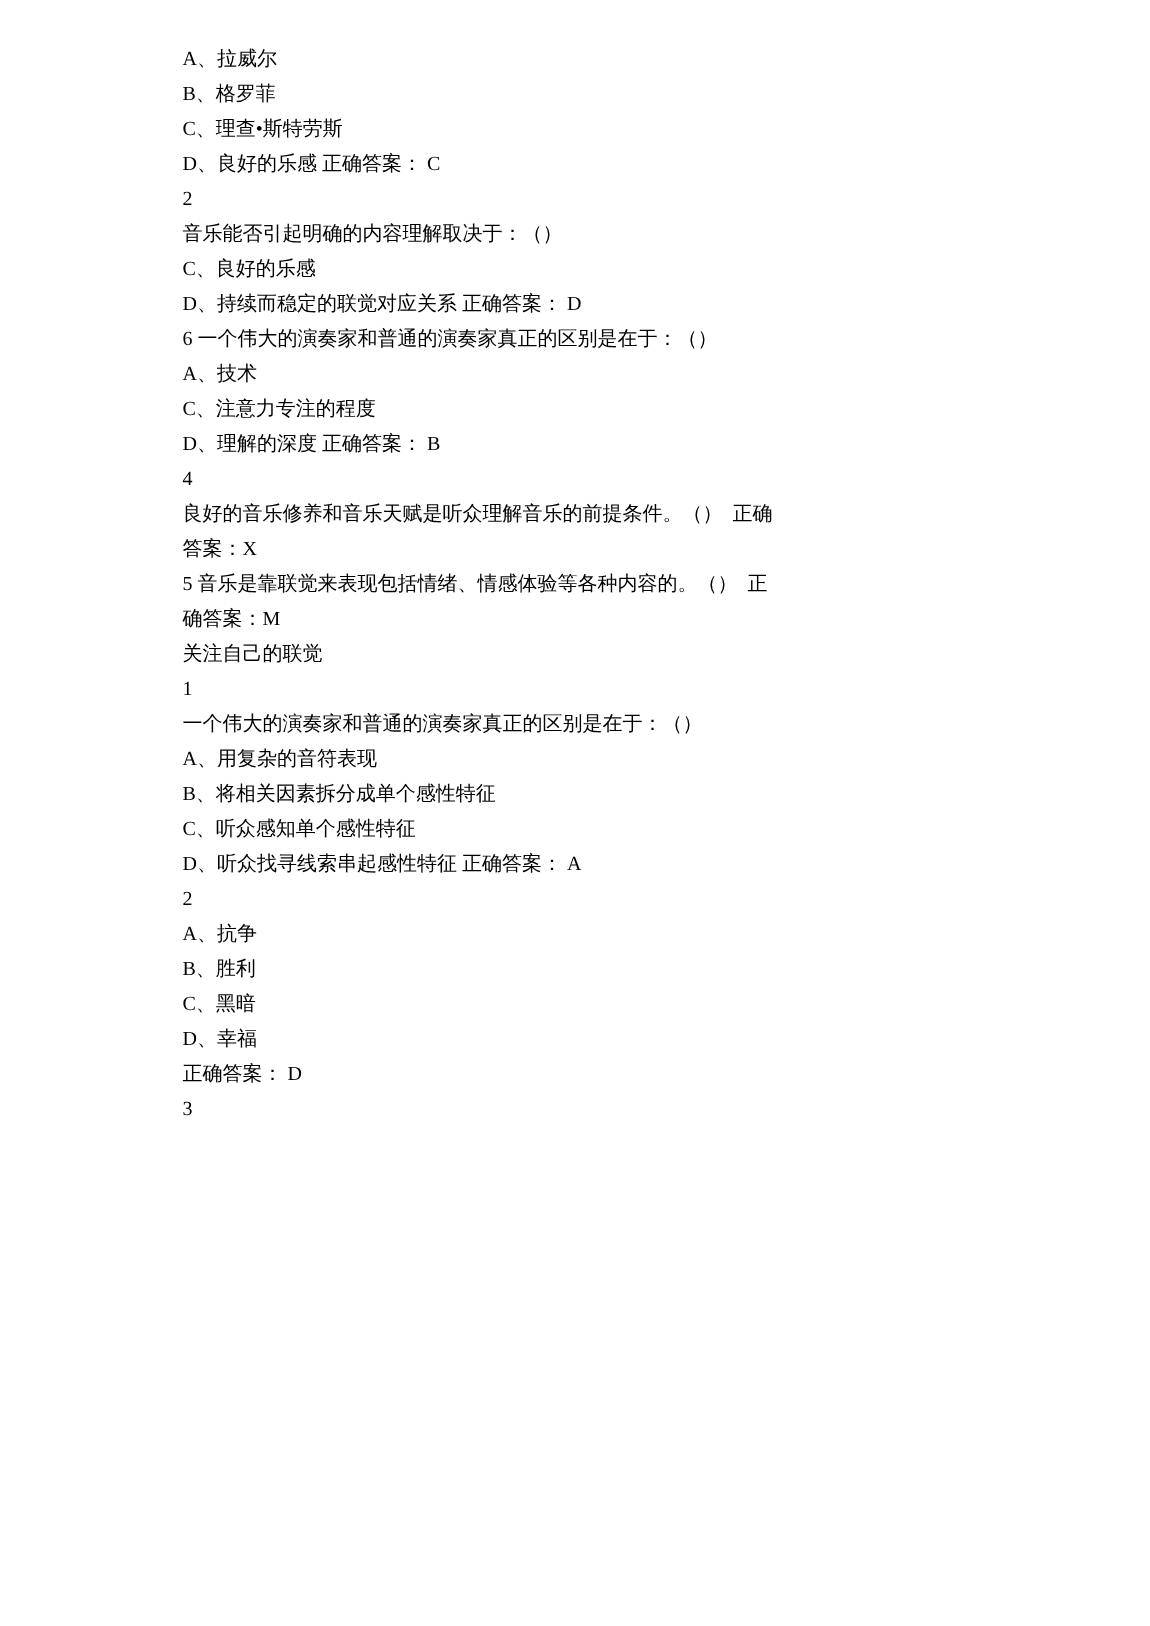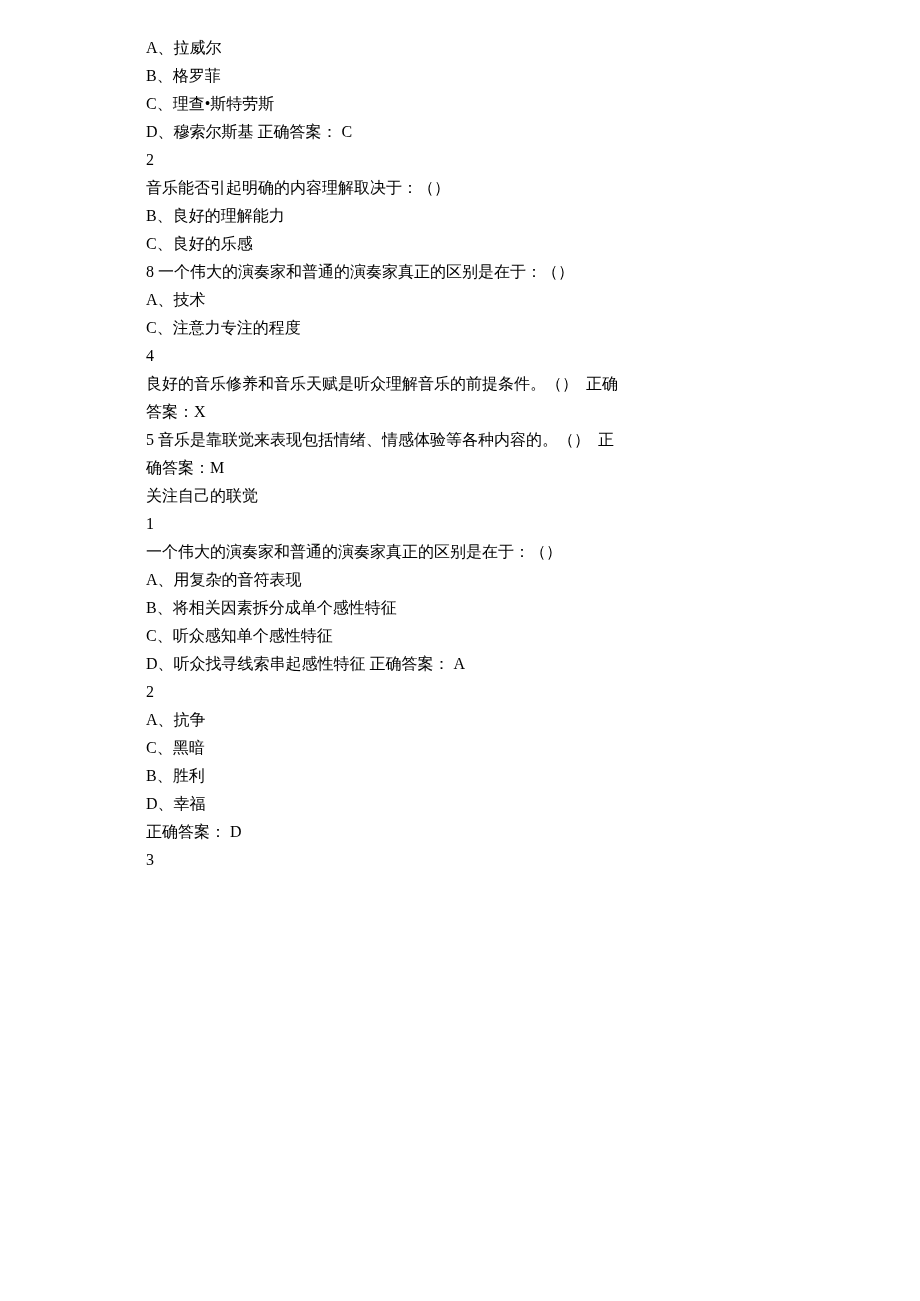--- a/index.html
+++ b/index.html
@@ -22,40 +22,41 @@
     white-space: pre-wrap;
   }
 </style>
 </head>
 <body>
 
 <div class="page">
   <div class="line">A、拉威尔</div>
   <div class="line">B、格罗菲</div>
   <div class="line">C、理查•斯特劳斯</div>
-  <div class="line">D、穆索尔斯基 正确答案： C</div>
+  <div class="line">D、良好的乐感 正确答案： C</div>
   <div class="line">2</div>
   <div class="line">音乐能否引起明确的内容理解取决于：（）</div>
-  <div class="line">B、良好的理解能力</div>
   <div class="line">C、良好的乐感</div>
-  <div class="line">8 一个伟大的演奏家和普通的演奏家真正的区别是在于：（）</div>
+  <div class="line">D、持续而稳定的联觉对应关系 正确答案： D</div>
+  <div class="line">6 一个伟大的演奏家和普通的演奏家真正的区别是在于：（）</div>
   <div class="line">A、技术</div>
   <div class="line">C、注意力专注的程度</div>
+  <div class="line">D、理解的深度 正确答案： B</div>
   <div class="line">4</div>
   <div class="line">良好的音乐修养和音乐天赋是听众理解音乐的前提条件。（）  正确</div>
   <div class="line">答案：X</div>
   <div class="line">5 音乐是靠联觉来表现包括情绪、情感体验等各种内容的。（）  正</div>
   <div class="line">确答案：M</div>
   <div class="line">关注自己的联觉</div>
   <div class="line">1</div>
   <div class="line">一个伟大的演奏家和普通的演奏家真正的区别是在于：（）</div>
   <div class="line">A、用复杂的音符表现</div>
   <div class="line">B、将相关因素拆分成单个感性特征</div>
   <div class="line">C、听众感知单个感性特征</div>
   <div class="line">D、听众找寻线索串起感性特征 正确答案： A</div>
   <div class="line">2</div>
   <div class="line">A、抗争</div>
+  <div class="line">B、胜利</div>
   <div class="line">C、黑暗</div>
-  <div class="line">B、胜利</div>
   <div class="line">D、幸福</div>
   <div class="line">正确答案： D</div>
   <div class="line">3</div>
 </div>
 
 </body></html>

